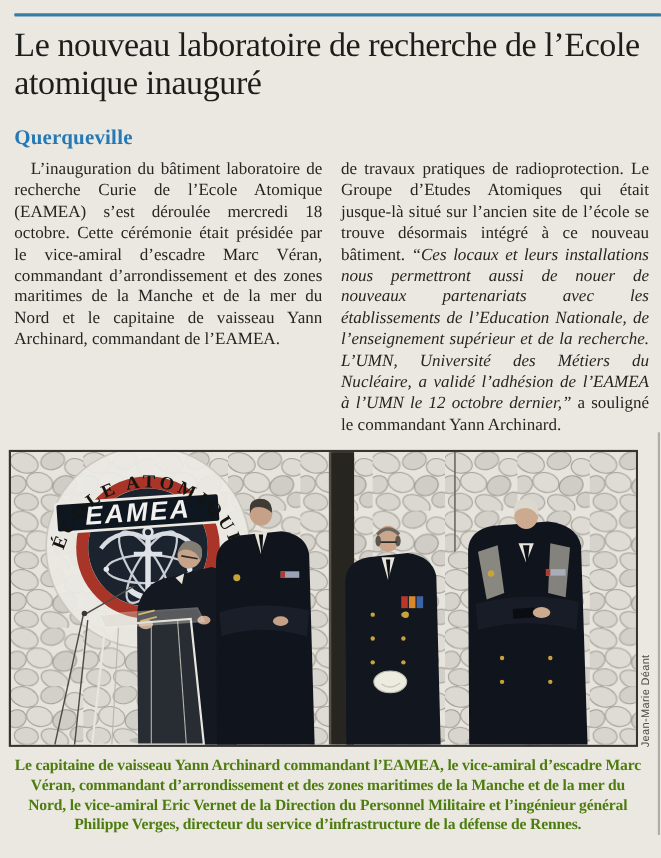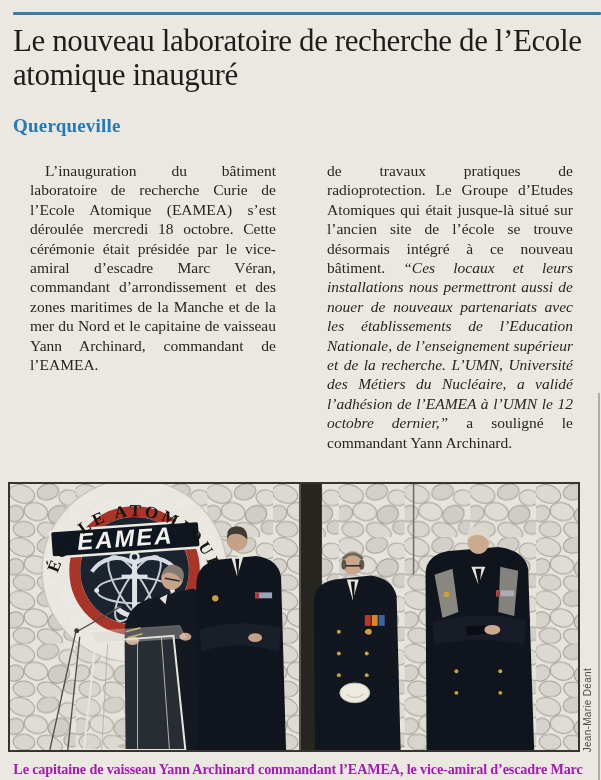--- a/index.html
+++ b/index.html
@@ -17,37 +17,37 @@
     font-size:31px;line-height:34px;font-weight:400;
     letter-spacing:-0.4px;color:#1d1d1b;
     margin:9px 0 23px 0;
   }
   .kicker{
     font-size:19px;font-weight:700;color:#2579b5;
     margin:0 0 7px 0;letter-spacing:0.2px;
   }
   .columns{display:flex;gap:17px;}
   .col{width:280px;font-size:15.5px;line-height:19.4px;text-align:justify;color:#262522;}
-  .col p{margin:17px;}
+  .col p{margin:0;}
   .col p.indent{text-indent:15px;}
   .it{font-style:italic;}
   .photo-wrap{position:relative;width:572px;margin:13px 0 0 -5px;}
   .photo-frame{border:2px solid #35342f;background:#e7e4dd;}
   .photo-frame svg{display:block;}
   .credit{
     position:absolute;left:100%;margin-left:2px;bottom:0;
     writing-mode:vertical-rl;transform:rotate(180deg);
     font-family:"Liberation Sans",sans-serif;
     font-size:10px;color:#4c4b47;letter-spacing:0.3px;white-space:nowrap;
   }
   .caption{
     width:574px;margin:9px 0 13px -2px;
     text-align:center;font-weight:700;
     font-size:14.2px;line-height:17.8px;letter-spacing:-0.15px;
-    color:#a21caf;
+    color:#4d7c0f;
   }
   .scan-edge{
     position:absolute;right:1px;top:393px;bottom:0;width:2px;
     background:#7d7c78;opacity:0.55;
   }
 </style>
 </head>
 <body>
 
 <div class="page">

